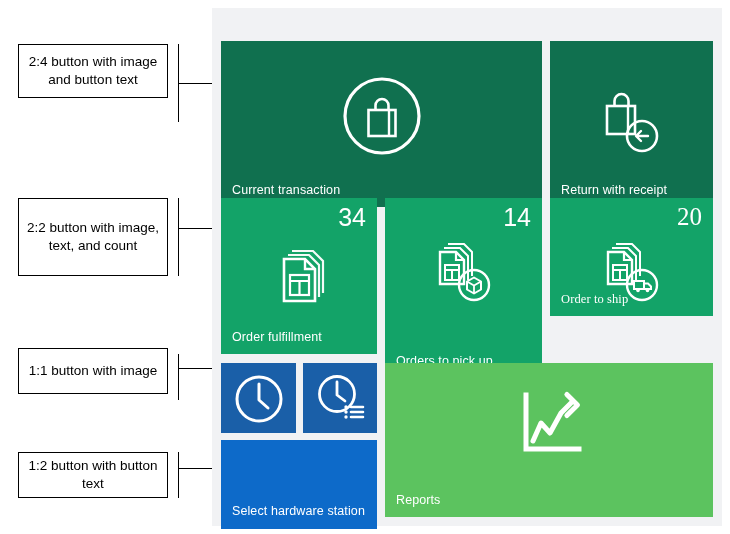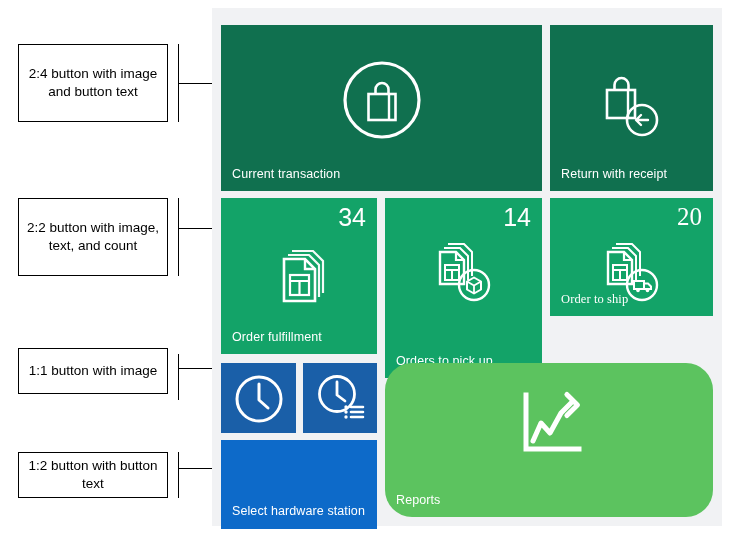--- a/index.html
+++ b/index.html
@@ -78,32 +78,32 @@
     font-weight: 400;
   }
   .tile .tile-icon {
     position: absolute;
     left: 0; right: 0;
     display: flex;
     align-items: center;
     justify-content: center;
   }
 
-  .green-dark  { background: #10704f; }
+  .green-dark  { background: #10704f; margin-top: 16px; }
   .green-mid   { background: #13a368; padding-left: 39px; }
   .blue-dark   { background: #1a5fa8; }
   .blue-bright { background: #0d6ac9; }
   .green-light { background: #5cc35f; }
 
   svg { display: block; }
 </style>
 </head>
 <body>
 
-<div class="callout" style="left:18px; top:44px; width:150px; height:78px;justify-content:center;">
+<div class="callout" style="left:18px; top:44px; width:150px; height:54px;justify-content:center;">
   <span class="callout-text">2:4 button with image and button text</span>
 </div>
 <div class="leader-v" style="left:178px; top:44px; height:78px;"></div>
 <div class="leader-h" style="left:178px; top:83px; width:55px;"></div>
 
 <div class="callout" style="left:18px; top:198px; width:150px; height:78px;">
   <span class="callout-text">2:2 button with image, text, and count</span>
 </div>
 <div class="leader-v" style="left:178px; top:198px; height:78px;"></div>
 <div class="leader-h" style="left:178px; top:228px; width:55px;"></div>
@@ -219,21 +219,21 @@
         <circle cx="34" cy="46" r="1.7" fill="#ffffff"></circle>
         <path d="M39 36 H51 M39 41 H51 M39 46 H51" stroke="#ffffff" stroke-width="2.6" stroke-linecap="round"></path>
       </svg>
     </div>
   </div>
 
   <div class="tile blue-bright" style="left:9px; top:432px; width:156px; height:89px;">
     <div class="tile-label" style="bottom:10px; left:11px; max-width:135px;">Select hardware station</div>
   </div>
 
-  <div class="tile green-light" style="left:173px; top:355px; width:328px; height:154px;border-radius:27px;">
+  <div class="tile green-light" style="left:173px; top:355px; width:328px; height:154px;">
     <div class="tile-icon" style="top:24px;">
       <svg width="80" height="76" viewBox="0 0 80 76" fill="none">
         <path d="M17 8 V62 H70" stroke="#ffffff" stroke-width="5" fill="none" stroke-linecap="square"></path>
         <path d="M24 54 L32 36 L41 46 L52 26 L62 16" stroke="#ffffff" stroke-width="5" fill="none" stroke-linejoin="round" stroke-linecap="round"></path>
         <path d="M51 12 H66 V27" stroke="#ffffff" stroke-width="5" fill="none" stroke-linejoin="round" stroke-linecap="round" transform="rotate(45 60 18)"></path>
       </svg>
     </div>
     <div class="tile-label">Reports</div>
   </div>
 

